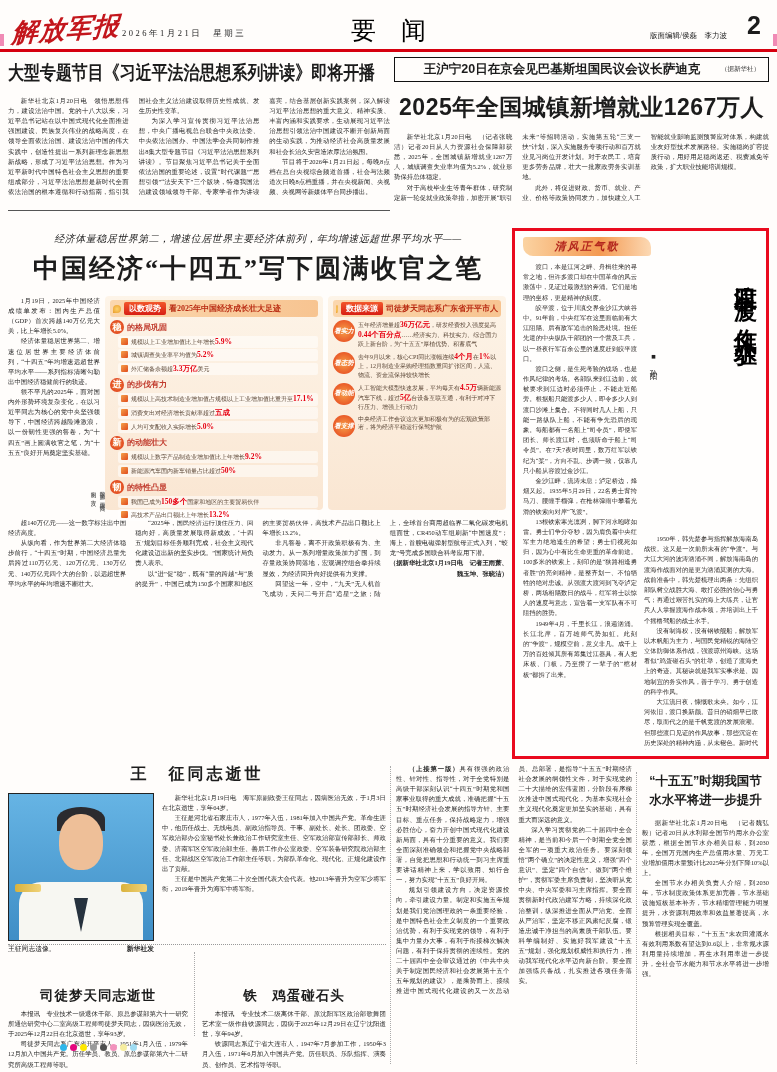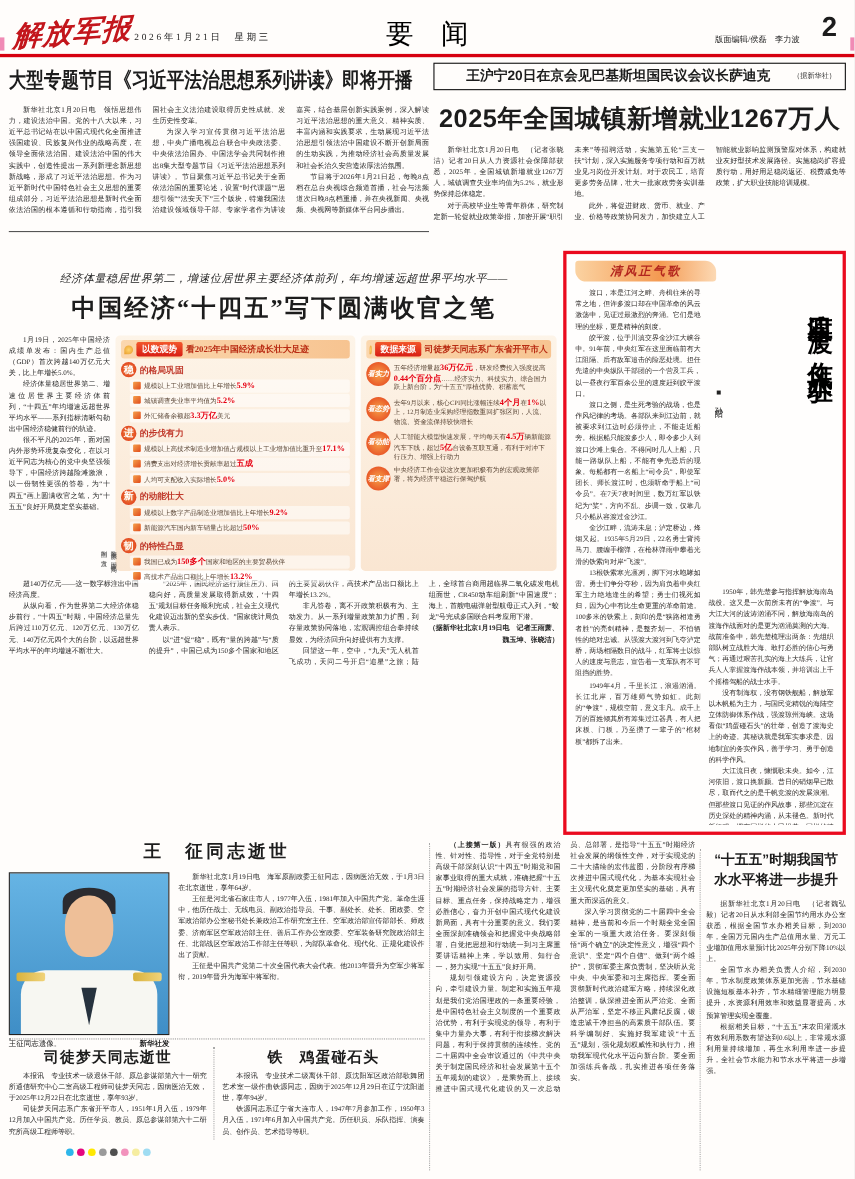--- a/index.html
+++ b/index.html
@@ -32,26 +32,26 @@
   
   .h-tl { font-family:"Liberation Sans",sans-serif; font-weight:bold; font-size:19px;
     white-space:nowrap; transform:scaleX(.84); transform-origin:left center; letter-spacing:0; }
   .boxhead { border:1.5px solid #111; display:flex; align-items:center; padding:3px 8px; }
   .boxhead .t { flex:1; text-align:center; font-family:"Liberation Sans",sans-serif;
     font-weight:bold; font-size:12.5px; }
   .boxhead .c { font-size:6.5px; color:#333; }
   .h-emp { font-family:"Liberation Sans",sans-serif; font-weight:bold; font-size:23px;
     text-align:center; letter-spacing:.5px; }
   .kicker { font-size:10px; font-style:italic; text-align:center; color:#222; letter-spacing:.5px; }
-  .h-eco { font-size:22px; font-weight:bold; text-align:center; letter-spacing:2px;
+  .h-eco { font-size:26px; font-weight:bold; text-align:center; letter-spacing:2px;
     font-family:"Liberation Serif",serif; }
   .h-obit { font-family:"Liberation Sans",sans-serif; font-weight:bold; font-size:16px;
     text-align:center; letter-spacing:3px; }
   .h-obit-s { font-family:"Liberation Sans",sans-serif; font-weight:bold; font-size:13.5px;
-    text-align:center; letter-spacing:1px; }
+    text-align:center; letter-spacing:1px;margin-top:35px; }
   .h-water { font-family:"Liberation Sans",sans-serif; font-weight:bold; font-size:12.5px;
     text-align:center; line-height:1.5; }
   
   .ig-wrap { display:flex; gap:5px; }
   .intro-col { width:92px; }
   .panel { background:linear-gradient(180deg,#fdf4e8,#fae6d2); border-radius:4px;
     padding:4px 5px; position:relative; }
   .pa { width:218px; } .pb { width:178px; }
   .ig-head { display:flex; align-items:center; gap:3px; background:linear-gradient(90deg,#fbd7ae,#f7c491);
     border-radius:3px; padding:2px 3px; margin-bottom:3px; }
@@ -149,21 +149,21 @@
       <span class="c">（据新华社）</span>
     </div>
     <div class="h-emp" style="margin-top:10px">2025年全国城镇新增就业1267万人</div>
     <div class="body-txt cols3" style="margin-top:9px;height:92px;overflow:hidden">
       <p>新华社北京1月20日电　（记者张晓洁）记者20日从人力资源社会保障部获悉，2025年，全国城镇新增就业1267万人，城镇调查失业率均值为5.2%，就业形势保持总体稳定。</p>
       <p>对于高校毕业生等青年群体，研究制定新一轮促就业政策举措，加密开展“职引未来”等招聘活动，实施第五轮“三支一扶”计划，深入实施服务专项行动和百万就业见习岗位开发计划。对于农民工，培育更多劳务品牌，壮大一批家政劳务实训基地。</p>
       <p>此外，将促进财政、货币、就业、产业、价格等政策协同发力，加快建立人工智能就业影响监测预警应对体系，构建就业友好型技术发展路径。实施稳岗扩容提质行动，用好用足稳岗返还、税费减免等政策，扩大职业技能培训规模。</p>
     </div>
   </div>
 
-  <div class="abs" style="left:8px;top:246px;width:500px;height:530px">
+  <div class="abs" style="left:8px;top:232px;width:500px;height:530px">
     <div class="kicker">经济体量稳居世界第二，增速位居世界主要经济体前列，年均增速远超世界平均水平——</div>
     <div class="h-eco" style="margin-top:5px">中国经济“十四五”写下圆满收官之笔</div>
 
     <div class="ig-wrap" style="margin-top:10px">
       <div class="intro-col body-txt" style="height:210px;overflow:hidden">
         <p>1月19日，2025年中国经济成绩单发布：国内生产总值（GDP）首次跨越140万亿元大关，比上年增长5.0%。</p>
         <p>经济体量稳居世界第二、增速位居世界主要经济体前列，“十四五”年均增速远超世界平均水平——系列指标清晰勾勒出中国经济稳健前行的轨迹。</p>
         <p>很不平凡的2025年，面对国内外形势环境复杂变化，在以习近平同志为核心的党中央坚强领导下，中国经济跨越险滩激浪，以一份韧性更强的答卷，为“十四五”画上圆满收官之笔，为“十五五”良好开局奠定坚实基础。</p>
       </div>
 

